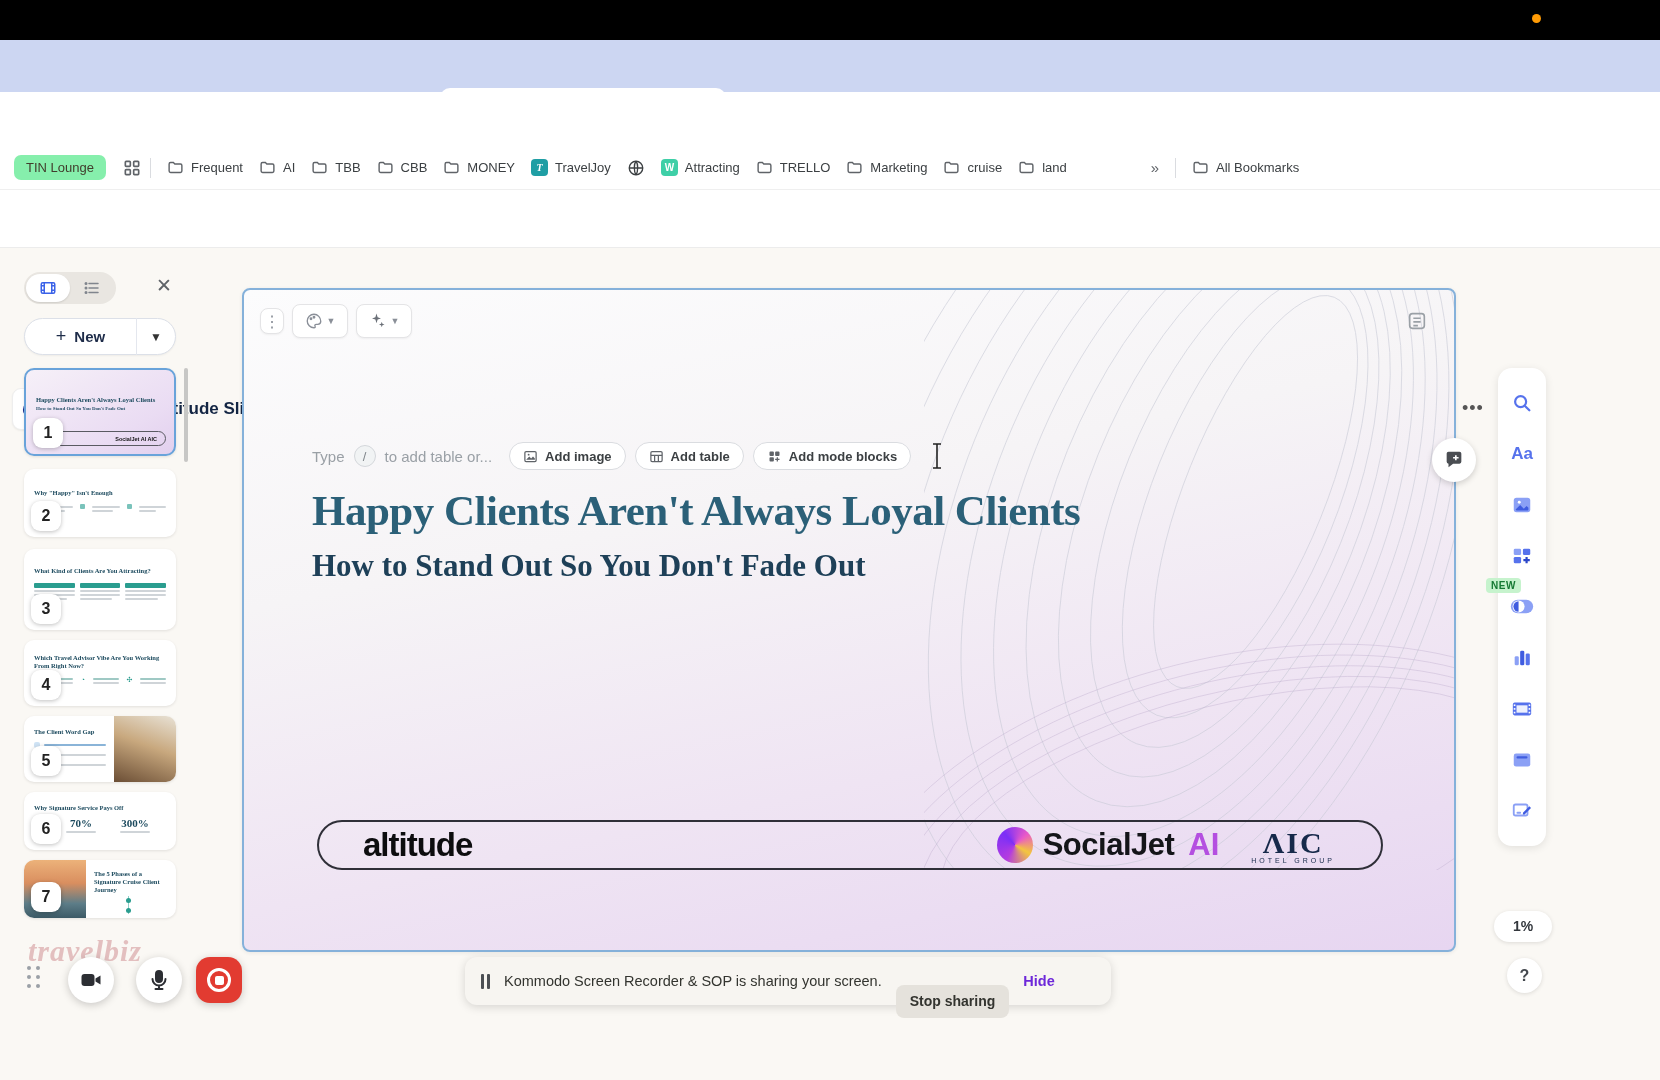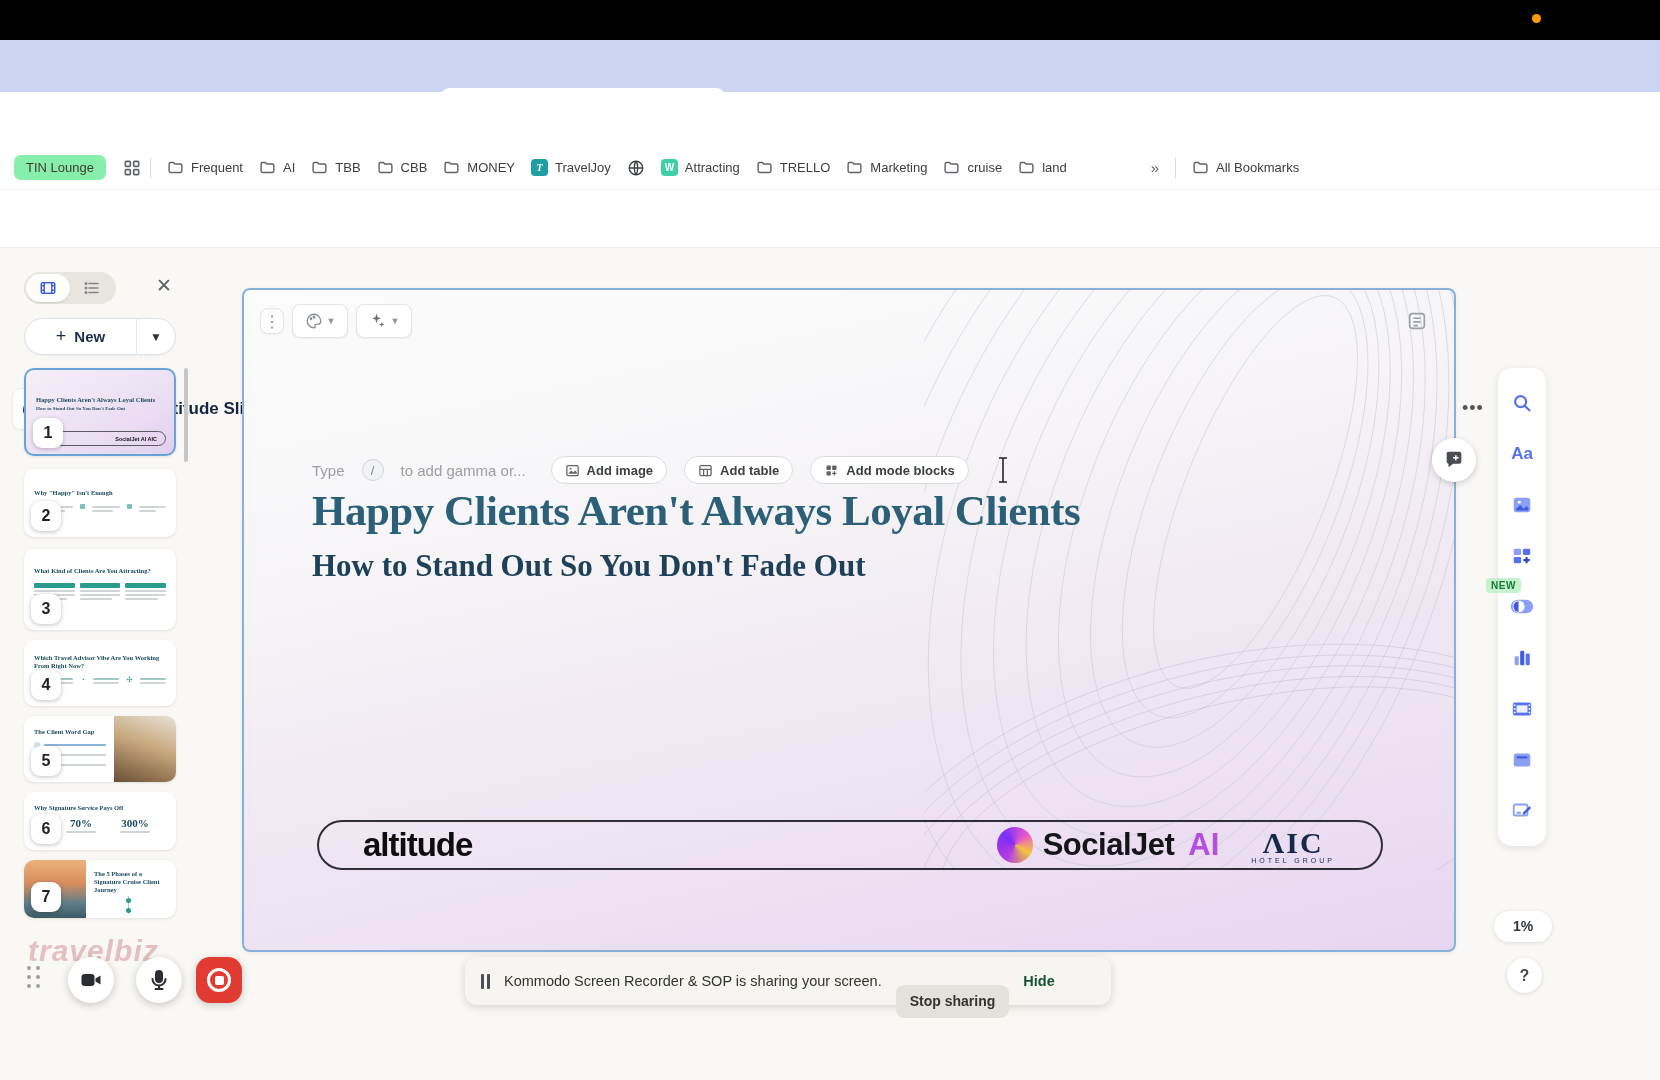--- a/index.html
+++ b/index.html
@@ -72,21 +72,21 @@
   .t-title { font-family:"Liberation Serif",serif; font-weight:700; color:#1c4a5e; font-size:6.5px; line-height:1.25; }
   .t-line { height:2px; background:#cfd4d8; border-radius:1px; margin-top:2px; }
   .t-col { flex:1; }
   .t-chip { width:5px; height:5px; background:#2a9d8f; border-radius:1px; flex:0 0 auto; }
 
   #thumb-scroll { position:absolute; left:184px; top:368px; width:4px; height:94px; background:#c7c7c5; border-radius:2px; }
 
   
   #slide { position:absolute; left:242px; top:288px; width:1214px; height:664px; border:2px solid #85b1da; border-radius:8px; background:linear-gradient(168deg,#fcfcfd 0%,#f6f4f6 35%,#efe4f3 68%,#e7d6f1 100%); overflow:hidden; box-shadow:0 1px 4px rgba(0,0,0,.07); }
   .slide-btn { position:absolute; background:#fff; border:1px solid #e4e4e6; border-radius:8px; display:flex; align-items:center; justify-content:center; gap:4px; color:#8a8f98; box-shadow:0 1px 2px rgba(0,0,0,.05); }
-  #ph-row { position:absolute; left:68px; top:152px; display:flex; align-items:center; gap:17px; color:#9aa0a6; font-size:15px;margin-top:14px; }
+  #ph-row { position:absolute; left:68px; top:152px; display:flex; align-items:center; gap:9px; color:#9aa0a6; font-size:15px; }
   .slash-circ { width:22px; height:22px; border:1px solid #d4d7db; border-radius:50%; background:#f1f3f4; color:#80868b; font-size:13px; text-align:center; line-height:21px; }
   .ph-pill { display:flex; align-items:center; gap:7px; border:1px solid #dadce0; background:#fff; border-radius:15px; height:28px; padding:0 13px; font-size:13px; font-weight:600; color:#3c4043; }
   #slide-title { position:absolute; left:68px; top:196px; font-family:"Liberation Serif",serif; font-weight:700; font-size:43px; color:#2b6078; letter-spacing:-.5px; }
   #slide-sub { position:absolute; left:68px; top:258px; font-family:"Liberation Serif",serif; font-weight:700; font-size:31px; color:#1e4058; }
   #logo-bar { position:absolute; left:73px; top:530px; width:1066px; height:50px; border:2px solid #2f2f38; border-radius:35px; display:flex; align-items:center; }
   #logo-altitude { margin-left:44px; font-size:33px; font-weight:800; color:#0d0d0f; letter-spacing:-1px; }
   #logo-right { position:absolute; right:46px; display:flex; align-items:center; gap:10px; }
   #sj-mark { width:36px; height:36px; border-radius:50%; background:conic-gradient(from 210deg,#b43be0,#7b2ff7 30%,#e959c8 55%,#f3c63e 75%,#b43be0); }
   #sj-text { font-size:31px; font-weight:800; color:#141519; letter-spacing:-.5px; }
   #sj-ai { font-size:31px; font-weight:800; color:#b44fe0; margin-left:4px; }
@@ -103,30 +103,30 @@
   #new-badge { position:absolute; left:1486px; top:578px; background:#c6f3cd; color:#157a33; font-size:10px; font-weight:700; padding:2px 5px; border-radius:4px; letter-spacing:.5px; }
   #zoom-pill { position:absolute; left:1494px; top:911px; width:58px; height:31px; background:#fff; border-radius:16px; box-shadow:0 1px 4px rgba(0,0,0,.12); font-size:14px; font-weight:600; color:#33373d; text-align:center; line-height:31px; }
   #help-btn { position:absolute; left:1507px; top:958px; width:35px; height:35px; background:#fff; border-radius:50%; box-shadow:0 1px 4px rgba(0,0,0,.12); font-size:16px; font-weight:600; color:#44484e; text-align:center; line-height:35px; }
 
   
   #sharebar { position:absolute; left:465px; top:957px; width:646px; height:48px; background:#f7f5f1; border-radius:12px; box-shadow:0 2px 10px rgba(0,0,0,.15); display:flex; align-items:center; padding:0 16px; gap:14px; }
   #share-grip { display:flex; gap:3px; }
   #share-grip i { width:3px; height:15px; background:#4c4f54; border-radius:1px; }
   #share-msg { font-size:14.5px; color:#33342f; font-weight:500; white-space:nowrap; }
   #stop-btn { background:#e5e2dc; border-radius:8px; height:33px; padding:0 14px; font-size:14px; font-weight:600; color:#33342f; line-height:33px;margin-top:40px; }
-  #hide-link { font-size:14.5px; color:#14532d; font-weight:600; }
+  #hide-link { font-size:14.5px; color:#6d28d9; font-weight:600; }
 
   
   #rec-grip { position:absolute; left:27px; top:966px; display:grid; grid-template-columns:repeat(2,4px); grid-auto-rows:4px; gap:5px; }
   #rec-grip i { background:#9aa0a6; border-radius:50%; }
   .rec-btn { position:absolute; top:957px; width:46px; height:46px; border-radius:50%; background:#fff; box-shadow:0 2px 8px rgba(0,0,0,.2); display:flex; align-items:center; justify-content:center; }
   #stop-rec { background:#e23b31; border-radius:14px; }
   #stop-rec .ring { width:24px; height:24px; border:3px solid #fff; border-radius:50%; display:flex; align-items:center; justify-content:center; }
   #stop-rec .core { width:9px; height:9px; background:#fff; border-radius:2px; }
-  #watermark { position:absolute; left:28px; top:934px; font-family:Liberation Sans, sans-serif; font-style:italic; font-weight:700; font-size:30px; color:rgba(225,188,188,.95); z-index:0; letter-spacing:1px; }
+  #watermark { position:absolute; left:28px; top:934px; font-family:Liberation Serif, serif; font-style:italic; font-weight:700; font-size:30px; color:rgba(225,188,188,.95); z-index:0; letter-spacing:1px; }
 </style>
 </head>
 <body>
 
 <div id="menubar">
   <div id="rec-dot"></div>
 </div>
 
 <div id="tabstrip">
   <div class="light" style="left:18px;background:#fb5f57;"></div>
@@ -582,21 +582,21 @@
   <span style="position:absolute;right:26px;top:20px;">
     <svg viewBox="0 0 24 24" width="22" height="22" fill="none" stroke="#9aa0a6" stroke-width="1.8">
         <rect x="4" y="4" width="16" height="16" rx="3"></rect>
         <path d="M8 9h8M8 13h8M8 17h5"></path>
       </svg>
   </span>
 
   <div id="ph-row">
     <span>Type</span>
     <span class="slash-circ">/</span>
-    <span>to add gamma or...</span>
+    <span>to add table or...</span>
     <span class="ph-pill" style="margin-left:8px;">
       <svg viewBox="0 0 24 24" width="15" height="15" fill="#5f6368">
           <rect x="3" y="4" width="18" height="16" rx="2" fill="none" stroke="#5f6368" stroke-width="2"></rect>
           <path d="M5 17l5-5 3 3 3-3 3 3v2z"></path>
           <circle cx="9" cy="9" r="1.5"></circle>
         </svg>
       <span>Add image</span>
     </span>
     <span class="ph-pill">
       <svg viewBox="0 0 24 24" width="15" height="15" fill="none" stroke="#5f6368" stroke-width="2">

